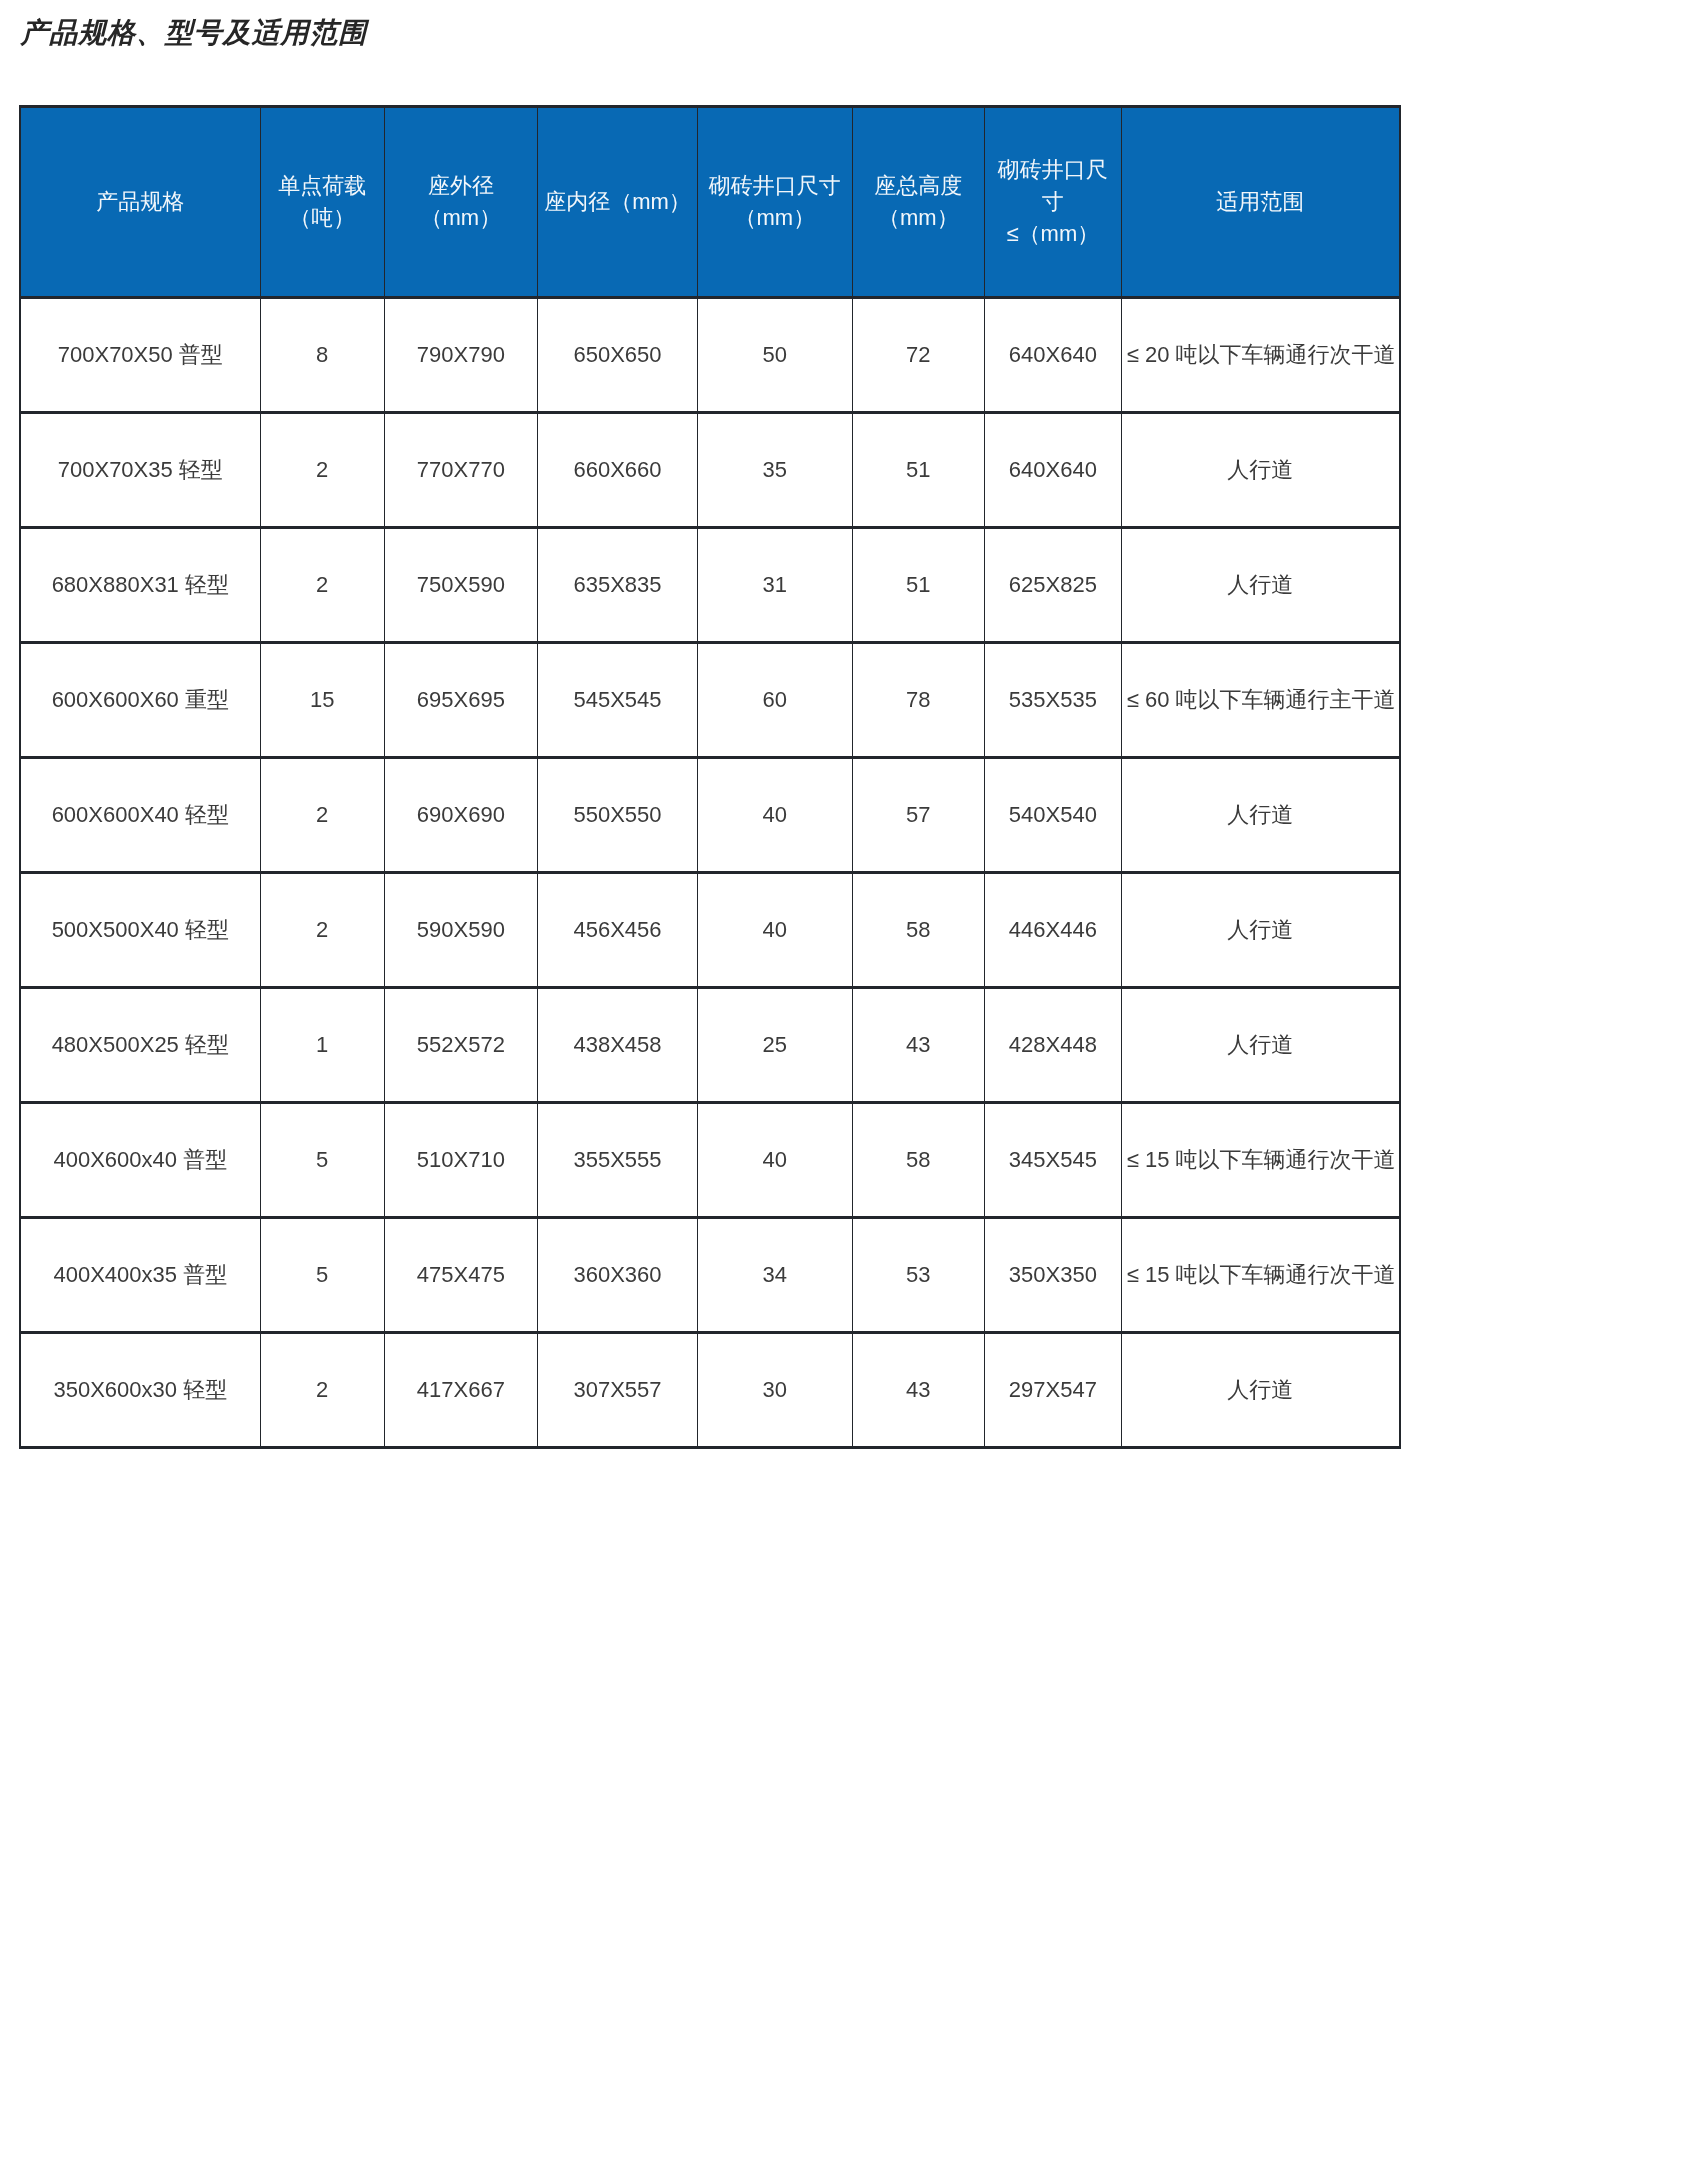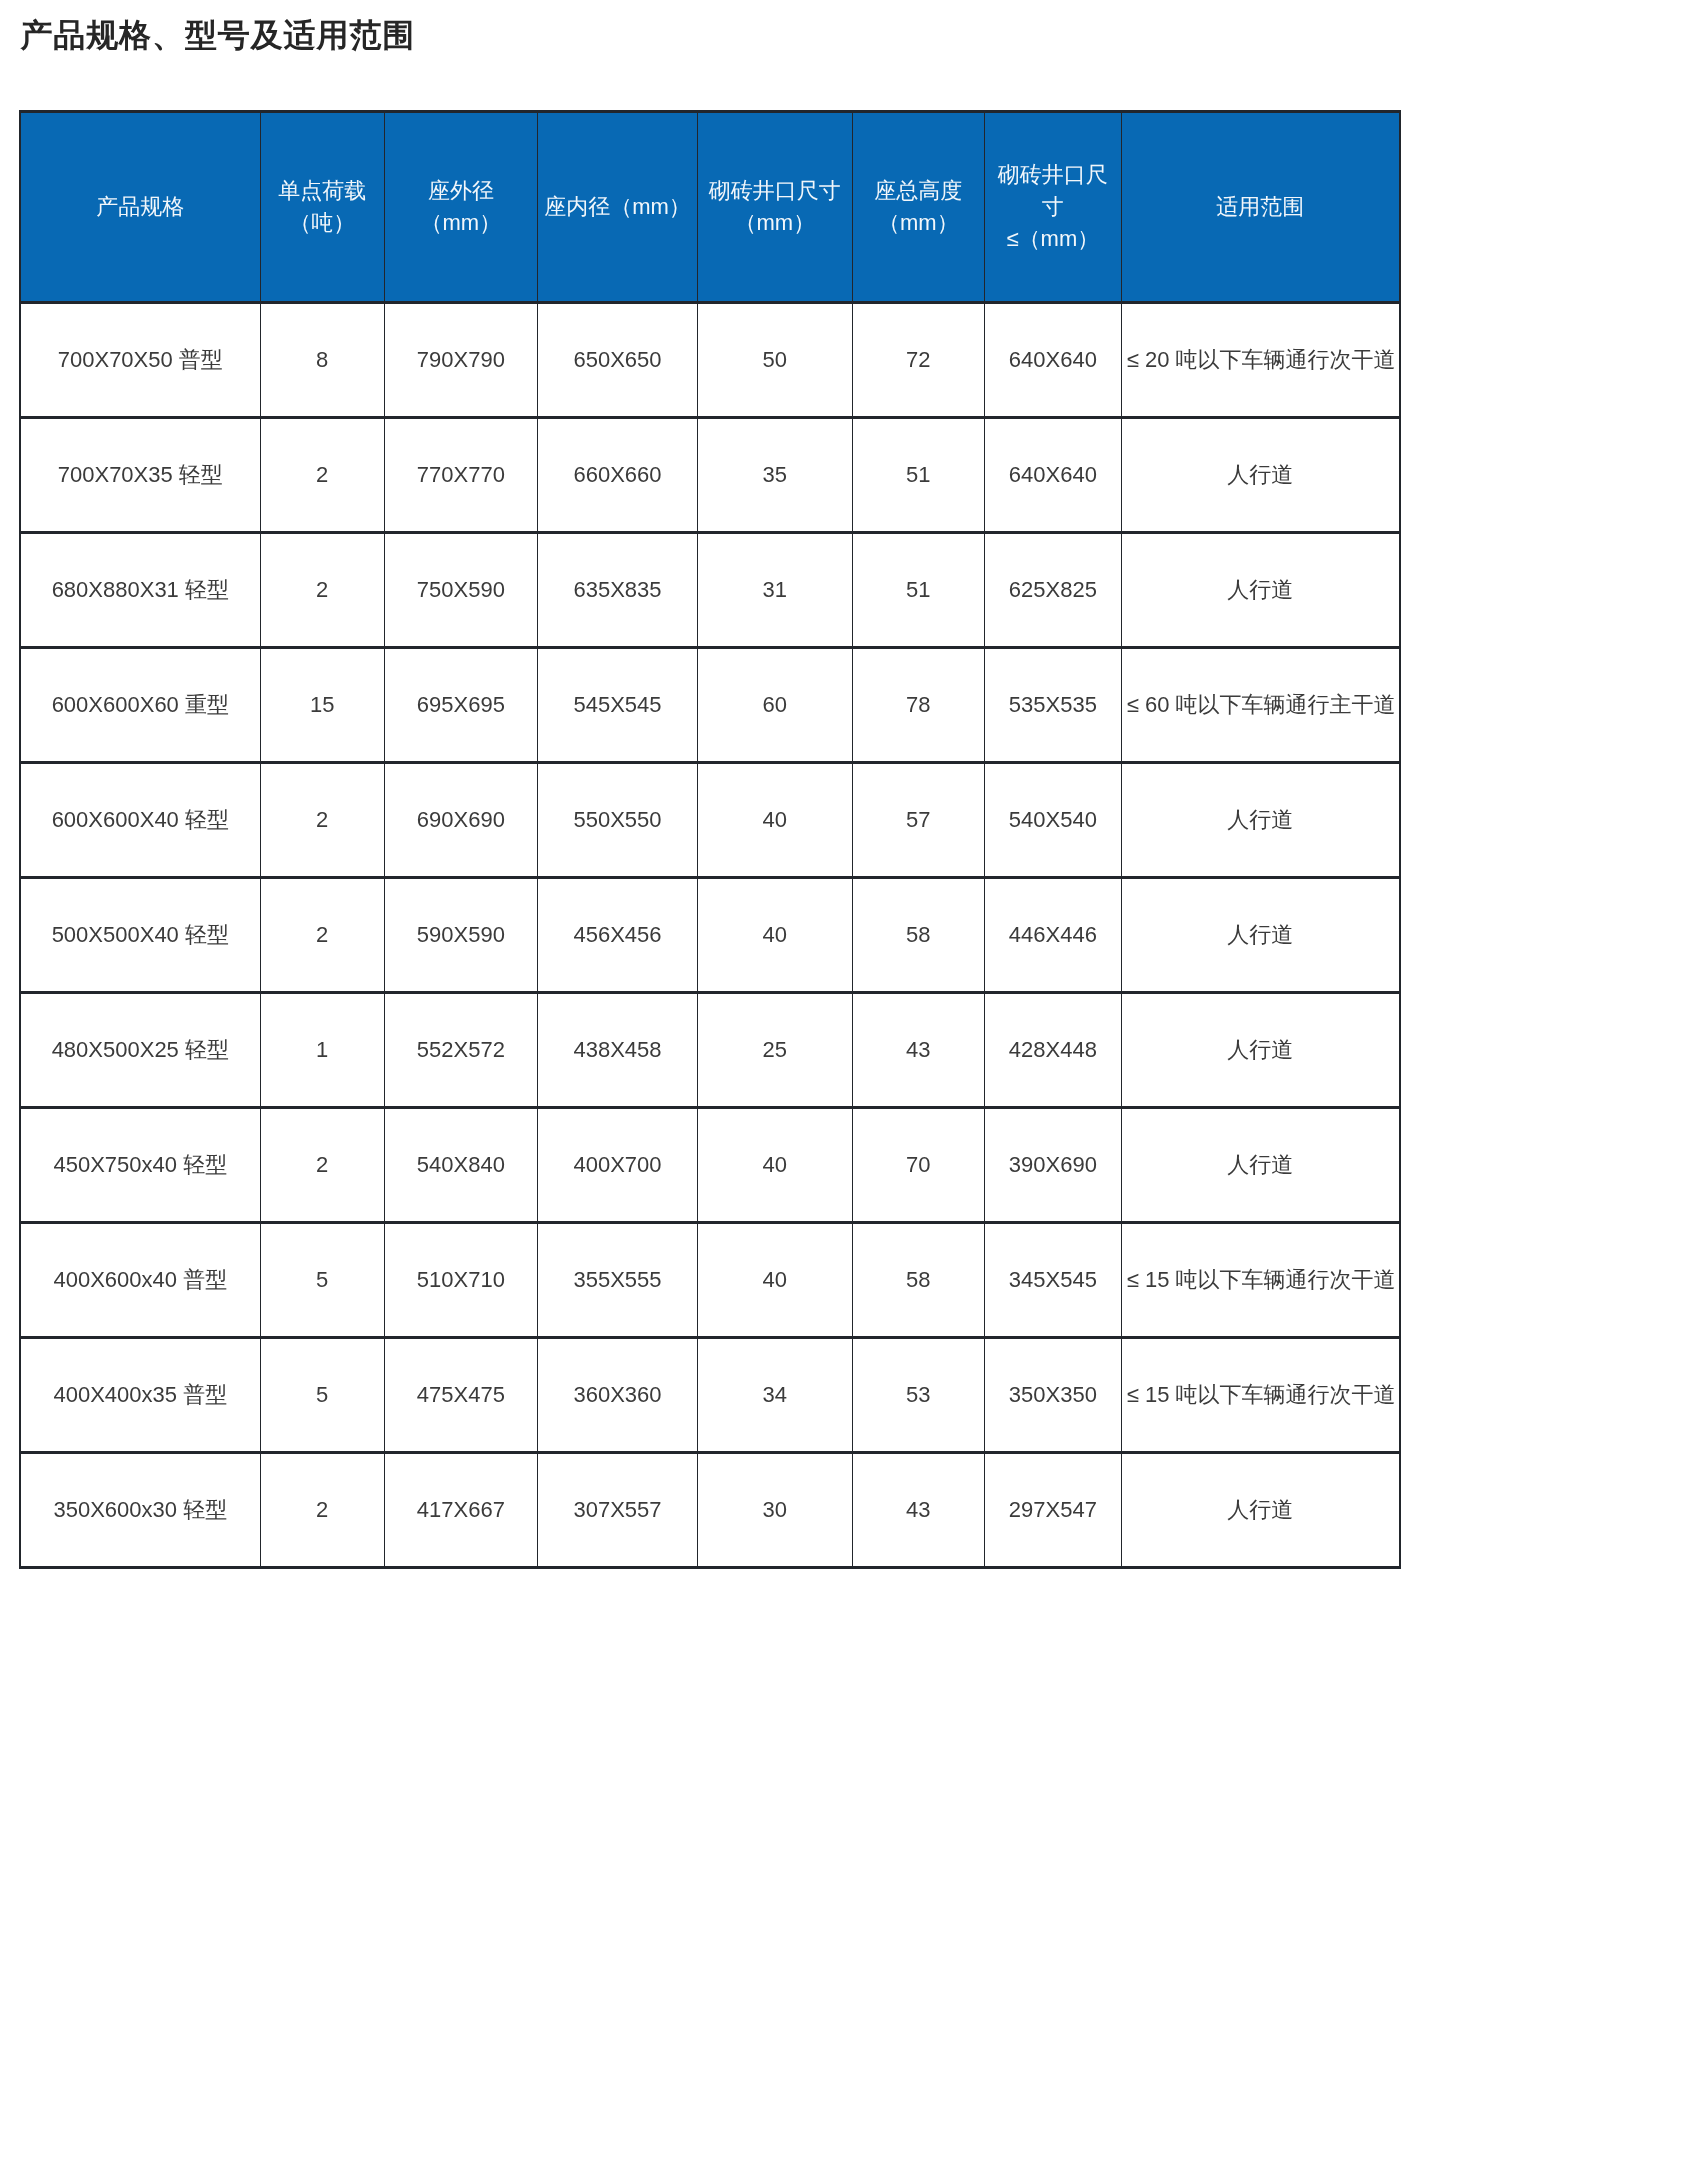--- a/index.html
+++ b/index.html
@@ -17,25 +17,26 @@
     font-family:"Liberation Sans","DejaVu Sans",sans-serif;
   }
   .page{
     width:1699px;
     min-height:2176px;
     background:var(--page-bg);
     box-sizing:border-box;
   }
   .title{
     margin:15.3px 0 0 20.4px;
-    font-size:32px;
+    font-size:28px;
     line-height:1.25;
     font-weight:700;
     color:var(--title-text);
     letter-spacing:0.9px;
+    font-style:italic;
   }
   table.spec-table{
     table-layout:fixed;
     width:1382px;
     margin:55px 19px 0 19px;
     border-collapse:collapse;
     border:2.6px solid var(--border-dark);
   }
   #cols col:nth-child(1){width:17.4%}
   #cols col:nth-child(2){width:9.0%}
@@ -187,30 +188,20 @@
           <td>480X500X25 轻型</td>
           <td>1</td>
           <td>552X572</td>
           <td>438X458</td>
           <td>25</td>
           <td>43</td>
           <td>428X448</td>
           <td>人行道</td>
         </tr>
         <tr>
-          <td>450X750x40 轻型</td>
-          <td>2</td>
-          <td>540X840</td>
-          <td>400X700</td>
-          <td>40</td>
-          <td>70</td>
-          <td>390X690</td>
-          <td>人行道</td>
-        </tr>
-        <tr>
           <td>400X600x40 普型</td>
           <td>5</td>
           <td>510X710</td>
           <td>355X555</td>
           <td>40</td>
           <td>58</td>
           <td>345X545</td>
           <td>≤ 15 吨以下车辆通行次干道</td>
         </tr>
         <tr>

